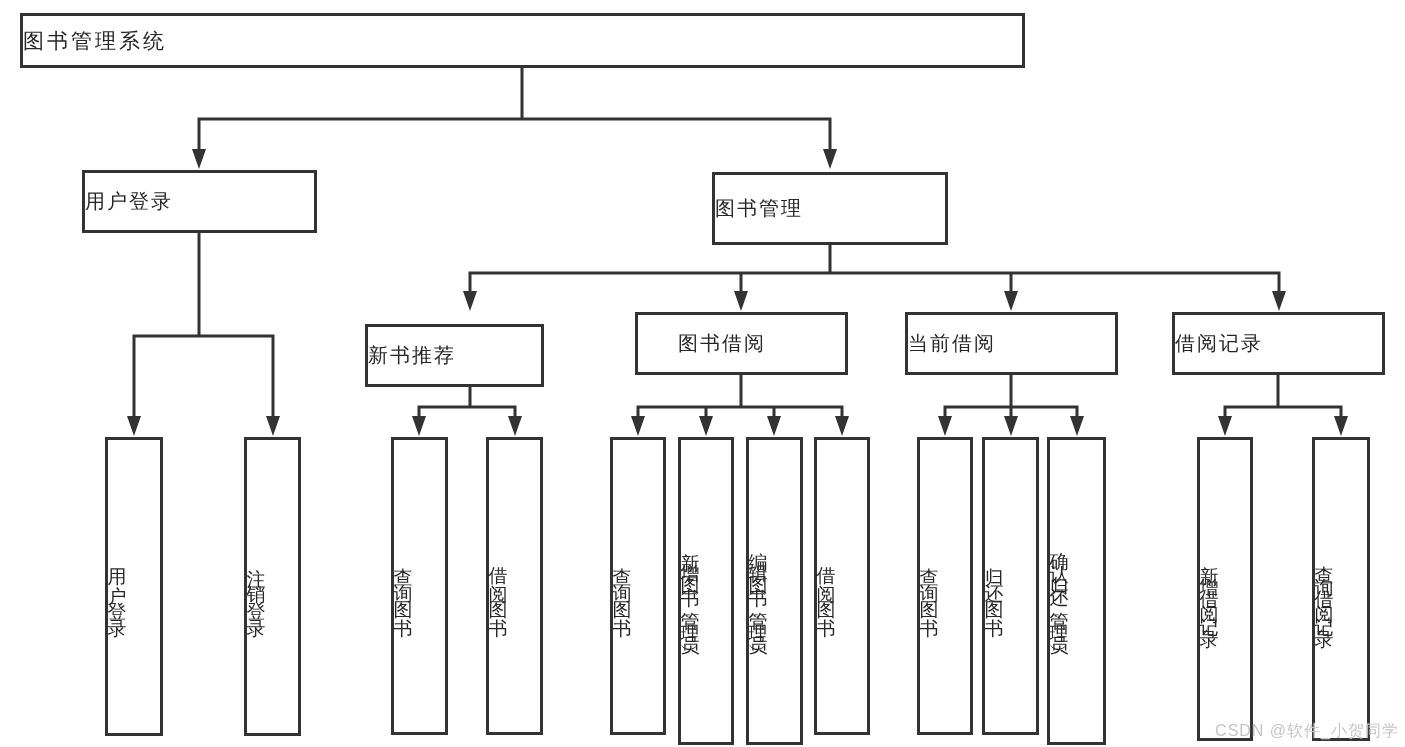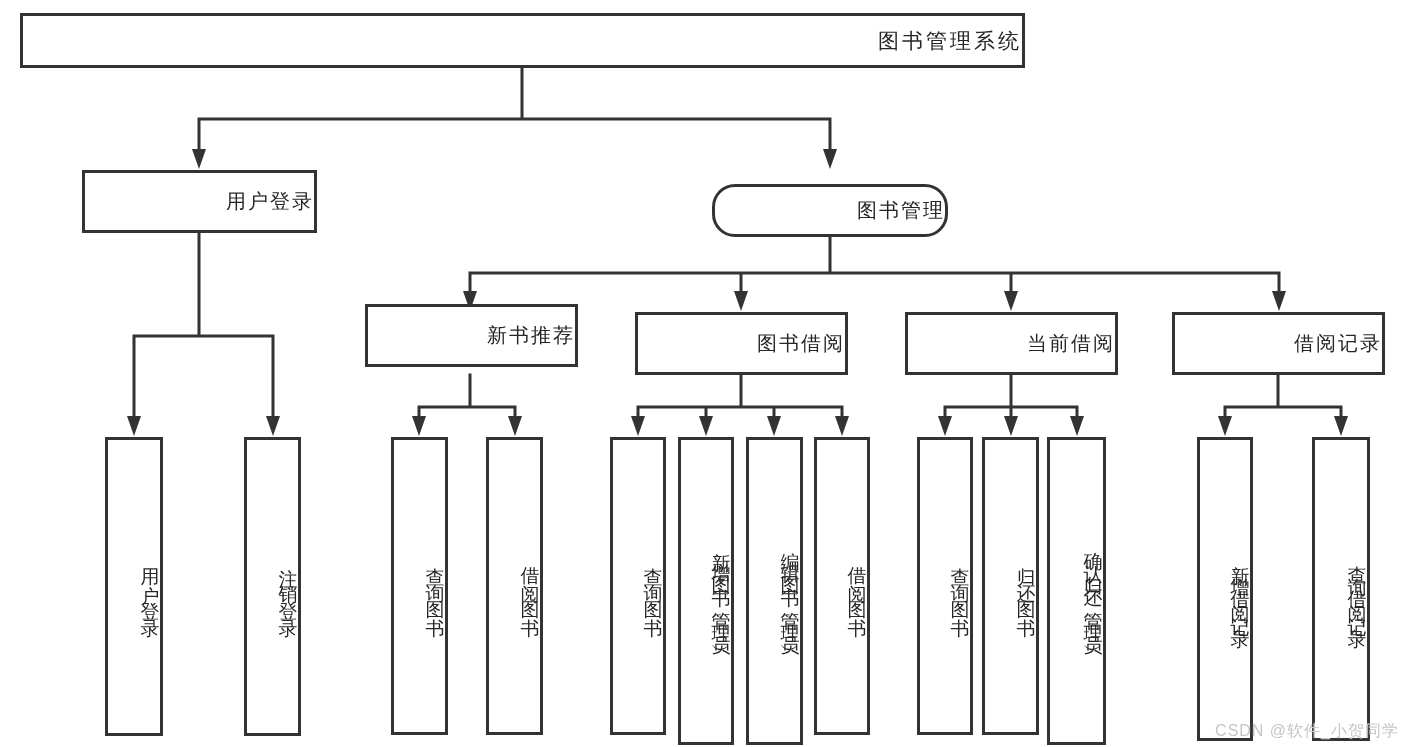--- a/index.html
+++ b/index.html
@@ -7,21 +7,21 @@
     position:relative;
     width:1405px;height:747px;
     background:#ffffff;
     font-family:"Liberation Sans",sans-serif;
     overflow:hidden;
   }
   #connectors{position:absolute;left:0;top:0;z-index:0;}
   .box{
     position:absolute;box-sizing:border-box;
     border:3px solid #333333;background:#ffffff;
-    display:flex;align-items:center;justify-content:flex-end;
+    display:flex;align-items:center;justify-content:flex-start;
     z-index:1;
   }
   .hlabel{
     font-size:20px;letter-spacing:2px;color:#262626;
     white-space:nowrap;
   }
   .root .hlabel{font-size:21px;letter-spacing:3px;}
   .vlabel{
     writing-mode:vertical-rl;text-orientation:mixed;
     font-size:19px;line-height:1;color:#262626;
@@ -84,25 +84,25 @@
     </g>
   </svg>
 
   <div class="box root" style="left:20px;top:13px;width:1005px;height:55px;">
     <span class="hlabel">图书管理系统</span>
   </div>
 
   <div class="box" style="left:82px;top:170px;width:235px;height:63px;">
     <span class="hlabel">用户登录</span>
   </div>
-  <div class="box" style="left:712px;top:184px;width:236px;height:53px;border-radius:23px;">
+  <div class="box" style="left:712px;top:172px;width:236px;height:73px;">
     <span class="hlabel">图书管理</span>
   </div>
 
-  <div class="box" style="left:365px;top:304px;width:213px;height:63px;padding-left:12px;">
+  <div class="box" style="left:365px;top:324px;width:179px;height:63px;">
     <span class="hlabel">新书推荐</span>
   </div>
   <div class="box" style="left:635px;top:312px;width:213px;height:63px;padding-left:40px;">
     <span class="hlabel">图书借阅</span>
   </div>
   <div class="box" style="left:905px;top:312px;width:213px;height:63px;">
     <span class="hlabel">当前借阅</span>
   </div>
   <div class="box" style="left:1172px;top:312px;width:213px;height:63px;">
     <span class="hlabel">借阅记录</span>

